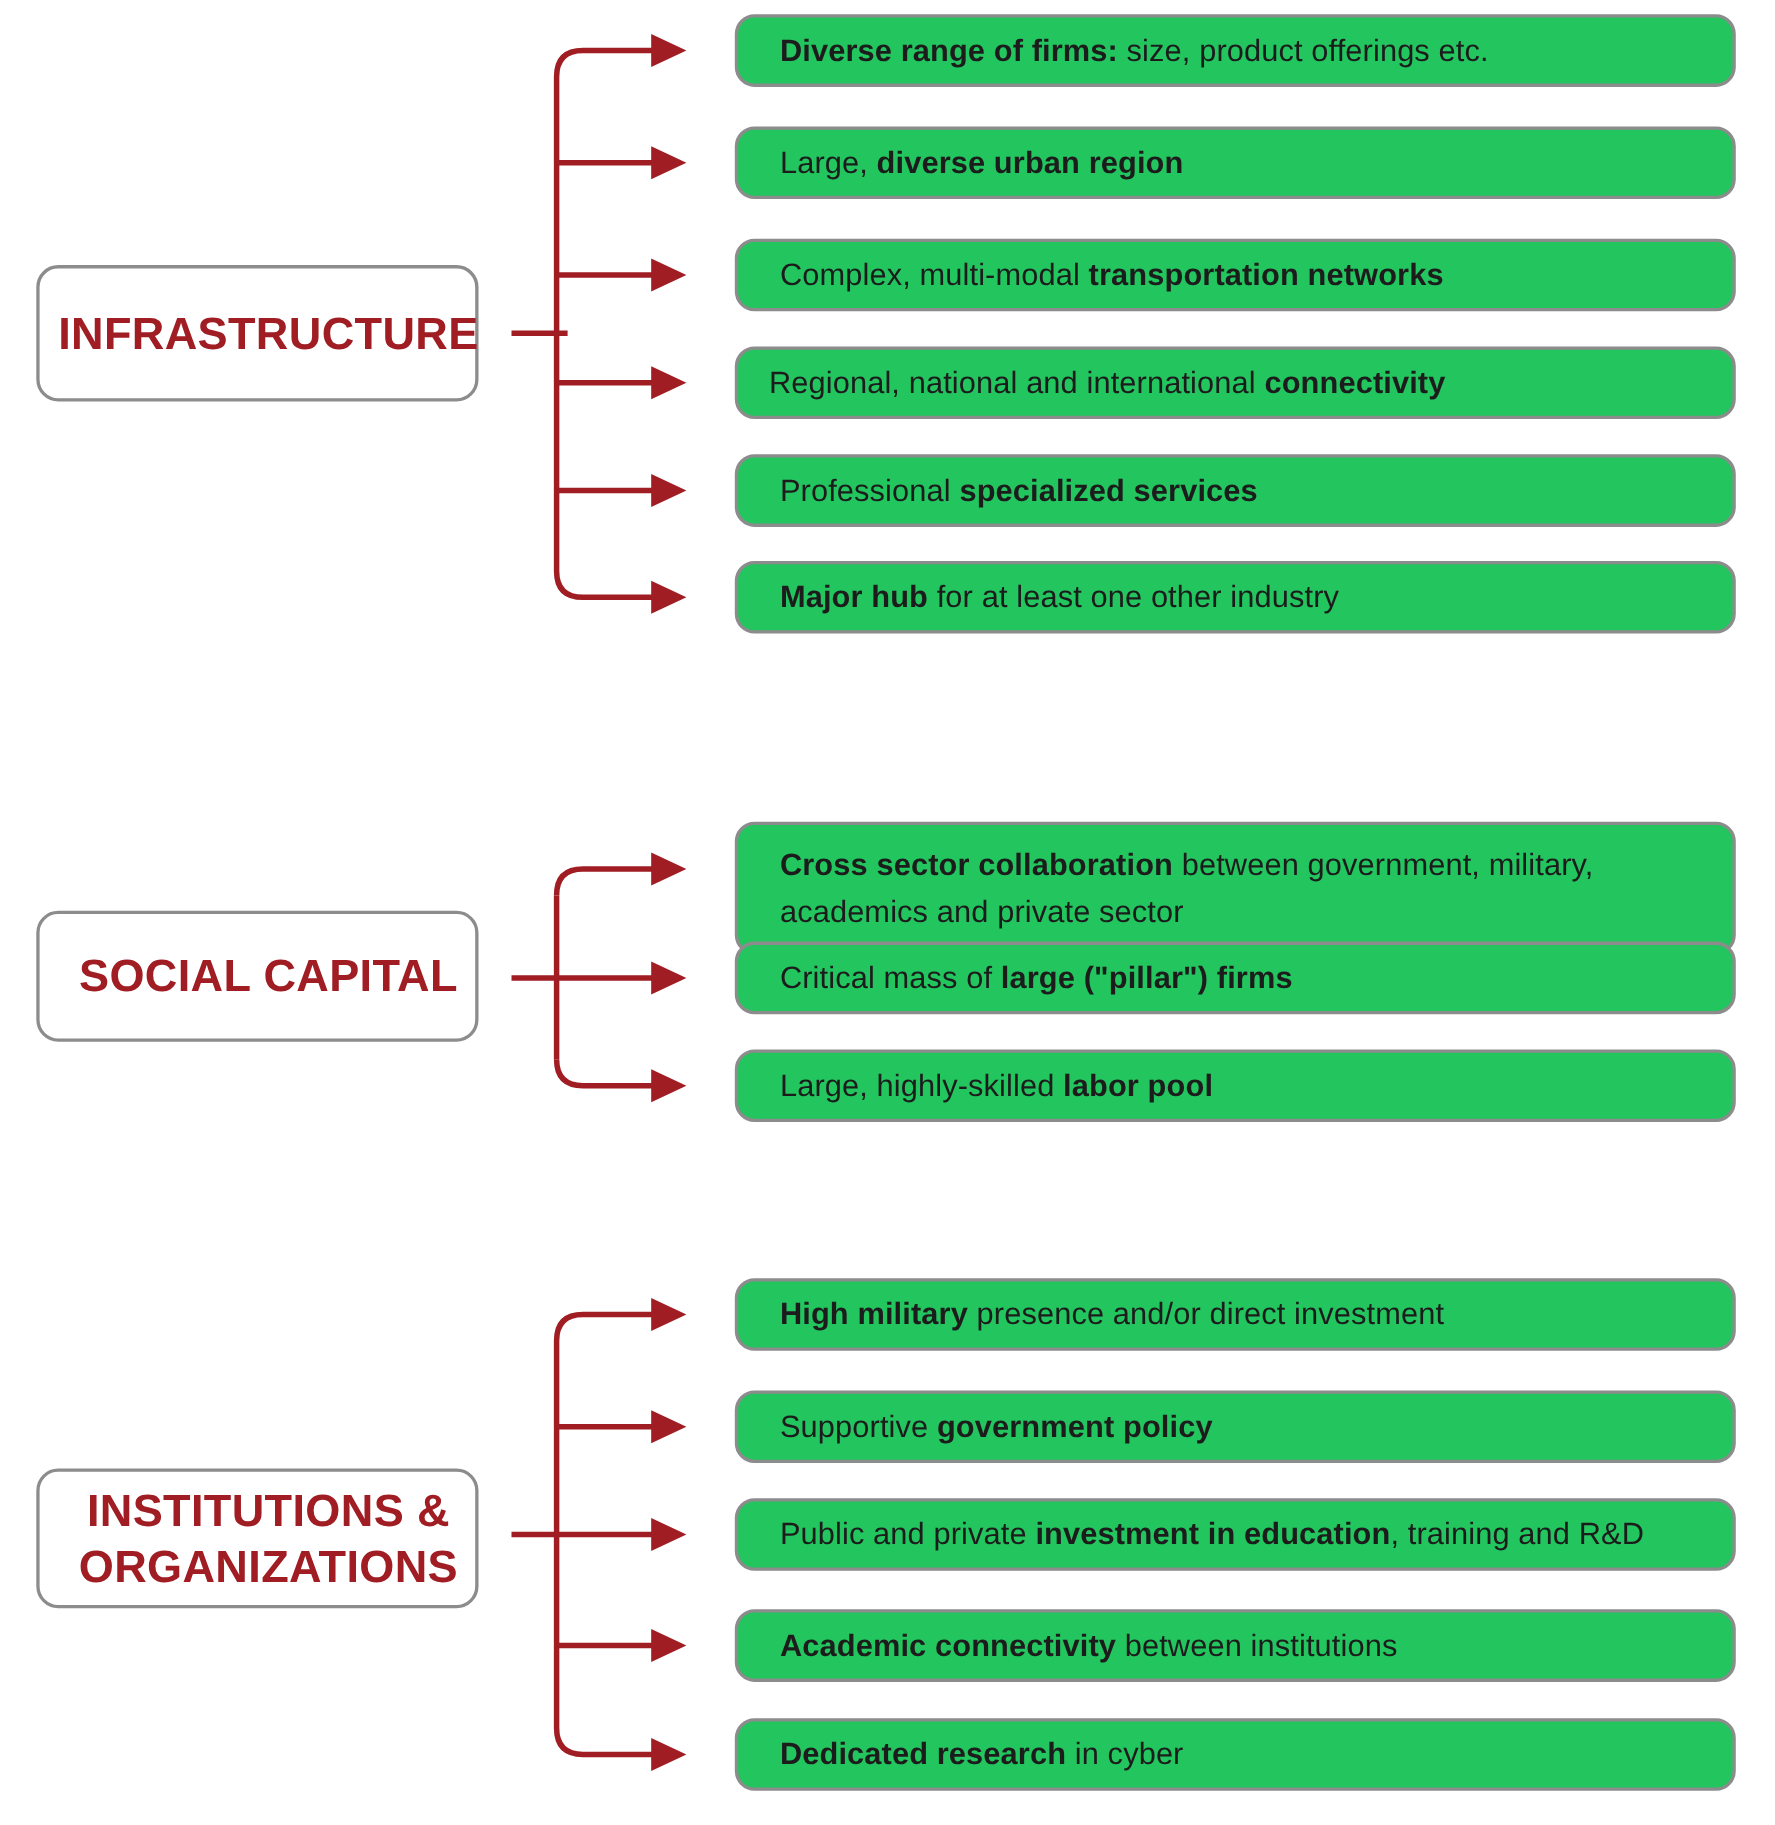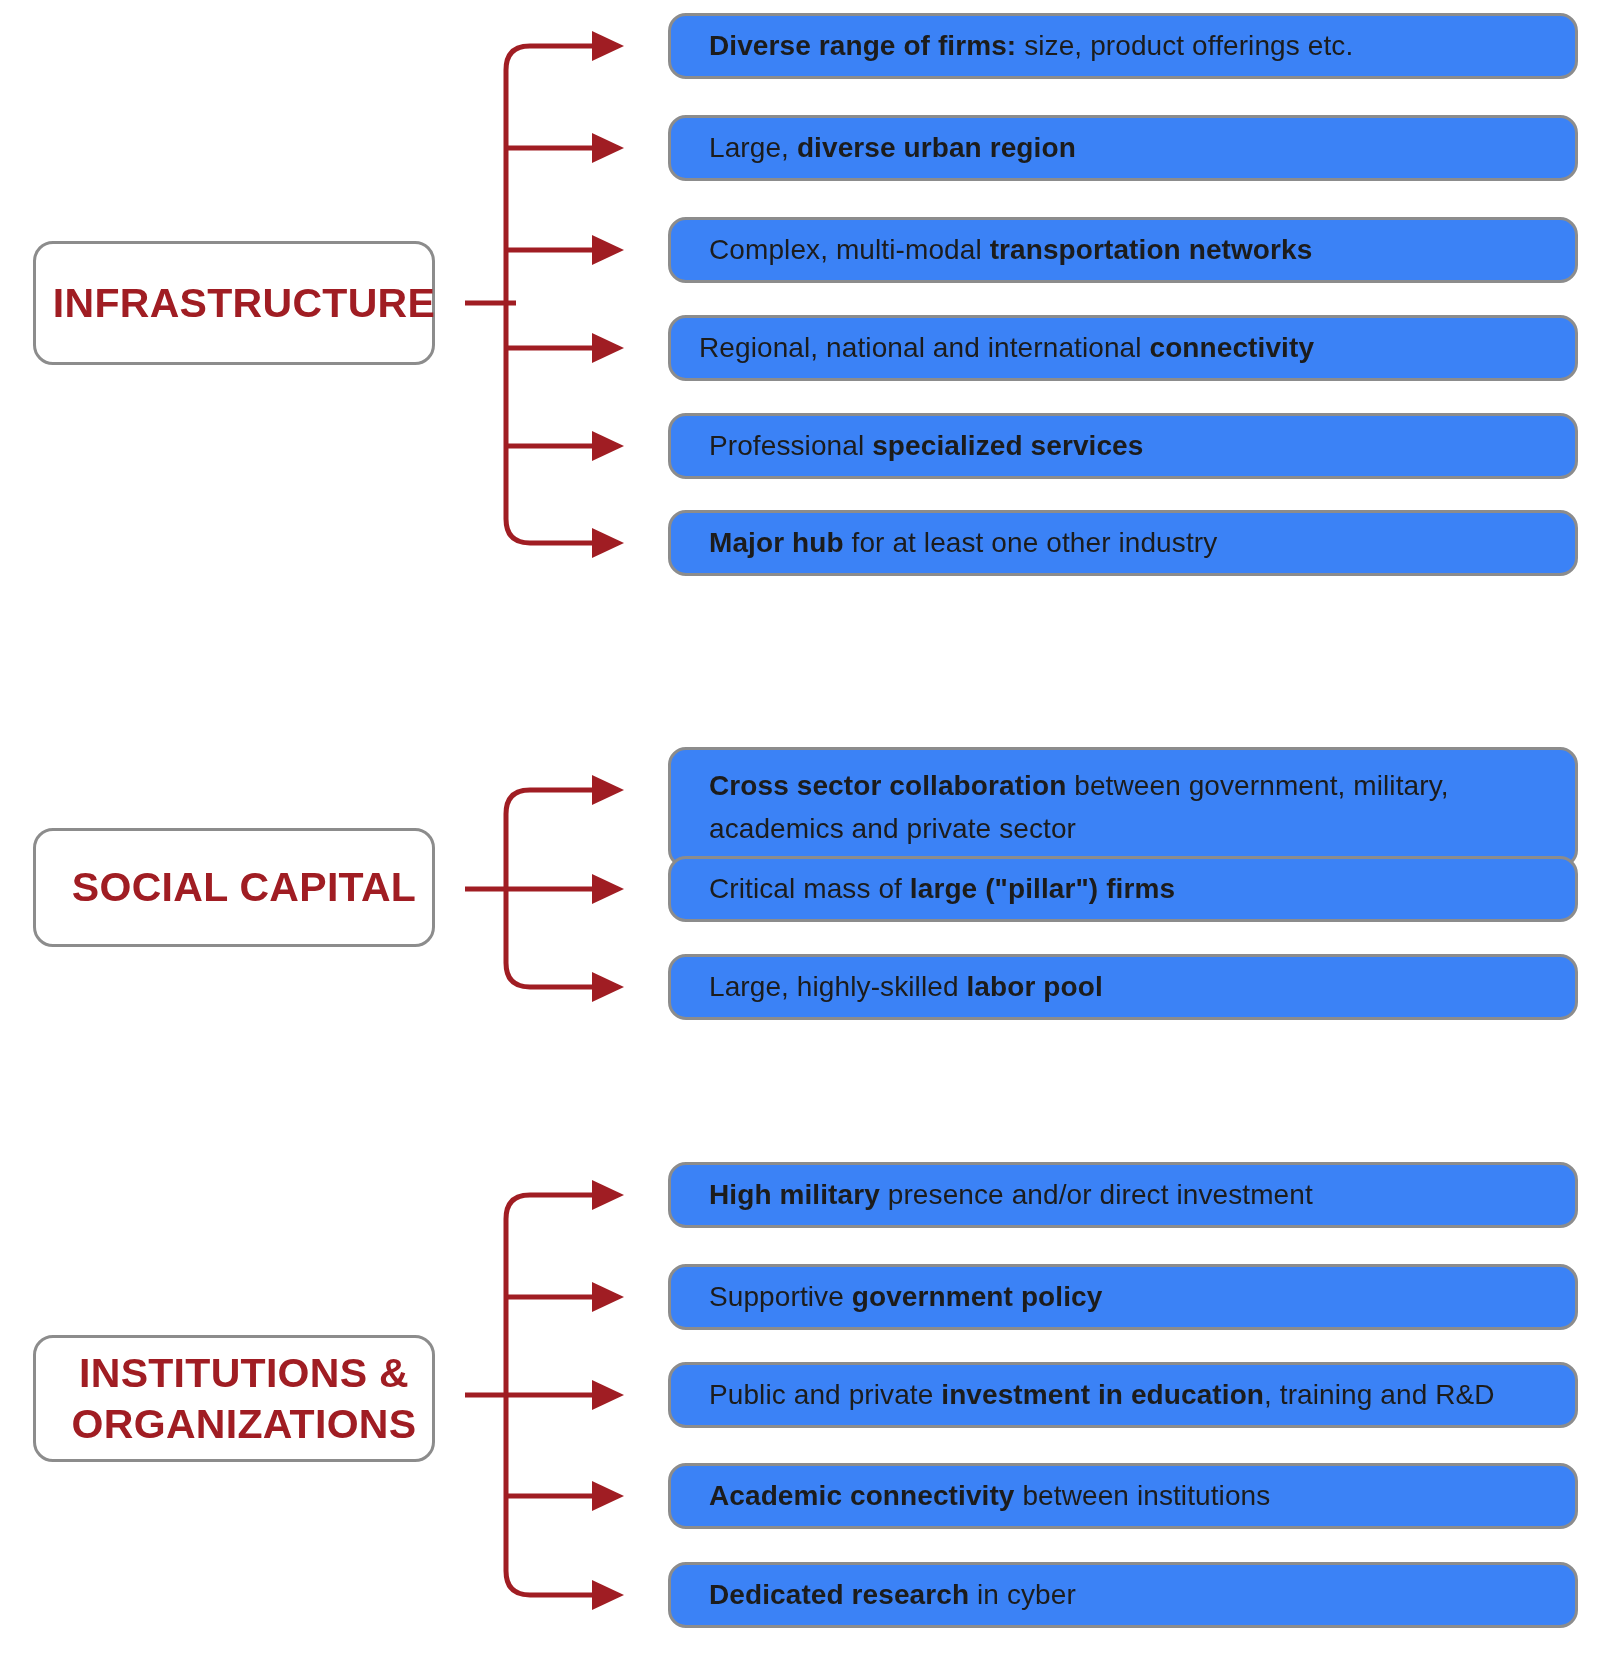--- a/index.html
+++ b/index.html
@@ -8,21 +8,21 @@
   .canvas { position:absolute; left:0; top:0; width:1614px; height:1659px; }
   svg.connectors { position:absolute; left:0; top:0; pointer-events:none; }
 
   .cat-box { position:absolute; left:33px; width:402px; box-sizing:border-box;
              background:#ffffff; border:3px solid var(--border); border-radius:20px;
              display:flex; align-items:center; justify-content:center; text-align:center;padding-left:20px; }
   .cat-title { color:var(--accent); font-weight:bold; font-size:41px;
                line-height:1.22; letter-spacing:0.3px; padding:0 14px; }
 
   .item-box { position:absolute; left:668px; width:910px; box-sizing:border-box;
-              background:#3b82f6; border:3px solid var(--border); border-radius:18px;
+              background:#22c55e; border:3px solid var(--border); border-radius:18px;
               display:flex; align-items:center; padding:0 26px 0 38px; }
   .item-text { font-size:28px; color:var(--text); line-height:1.52; letter-spacing:0.1px; }
   .item-text .b { font-weight:bold; }
 </style>
 </head>
 <body>
 
 <div class="canvas" id="canvas">
     <svg width="1614" height="1659" class="connectors">
       <path d="M 506 70 Q 506 46 530 46 L 594 46" fill="none" stroke="#A01D23" stroke-width="5"></path>

